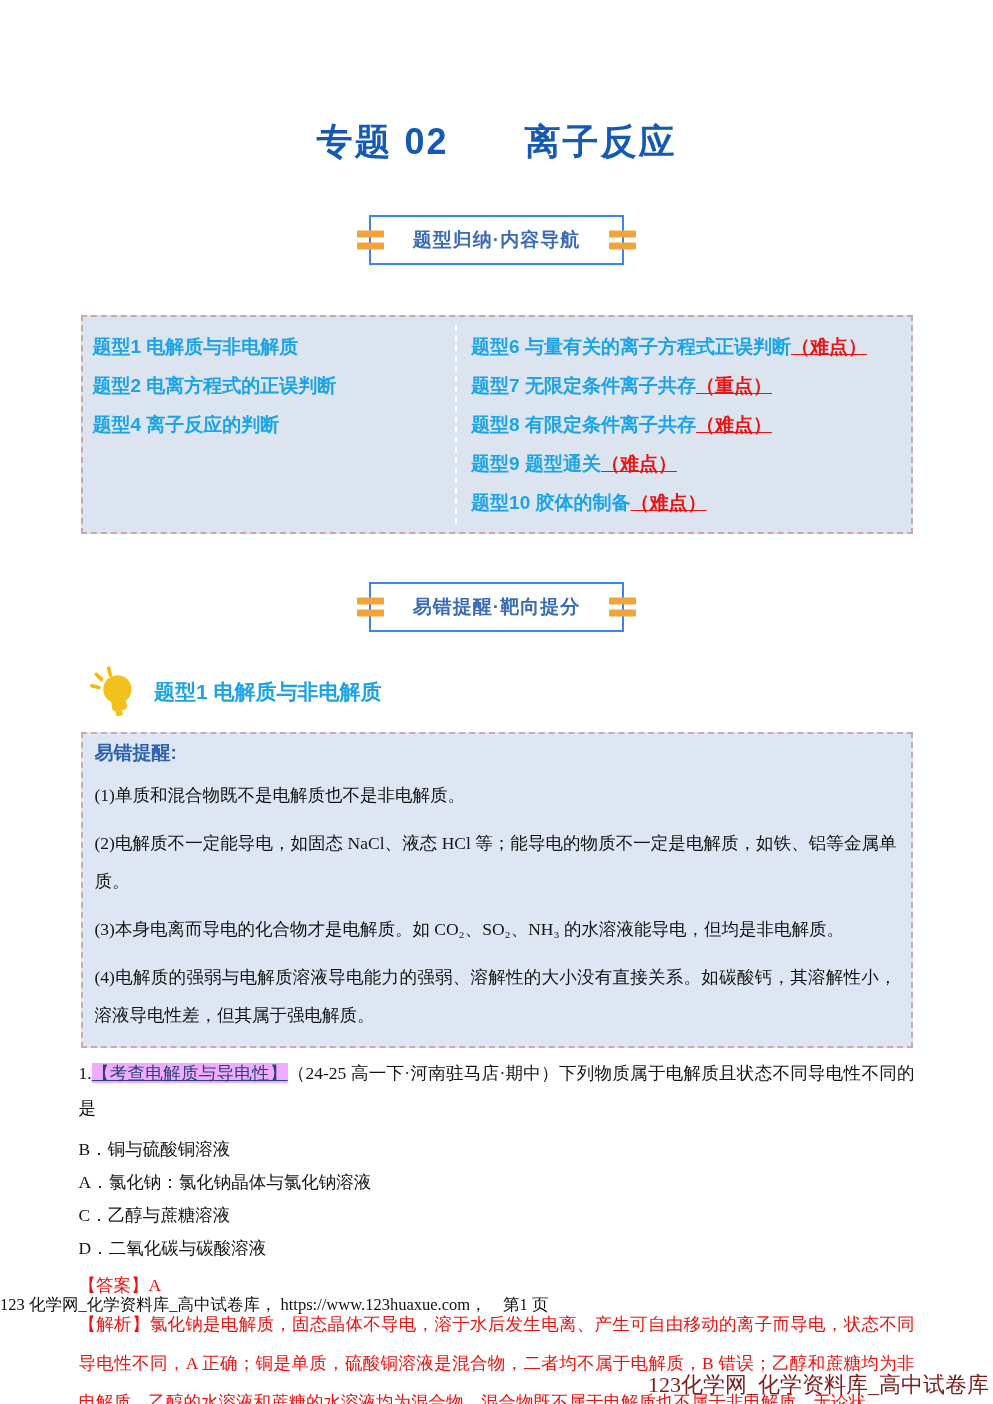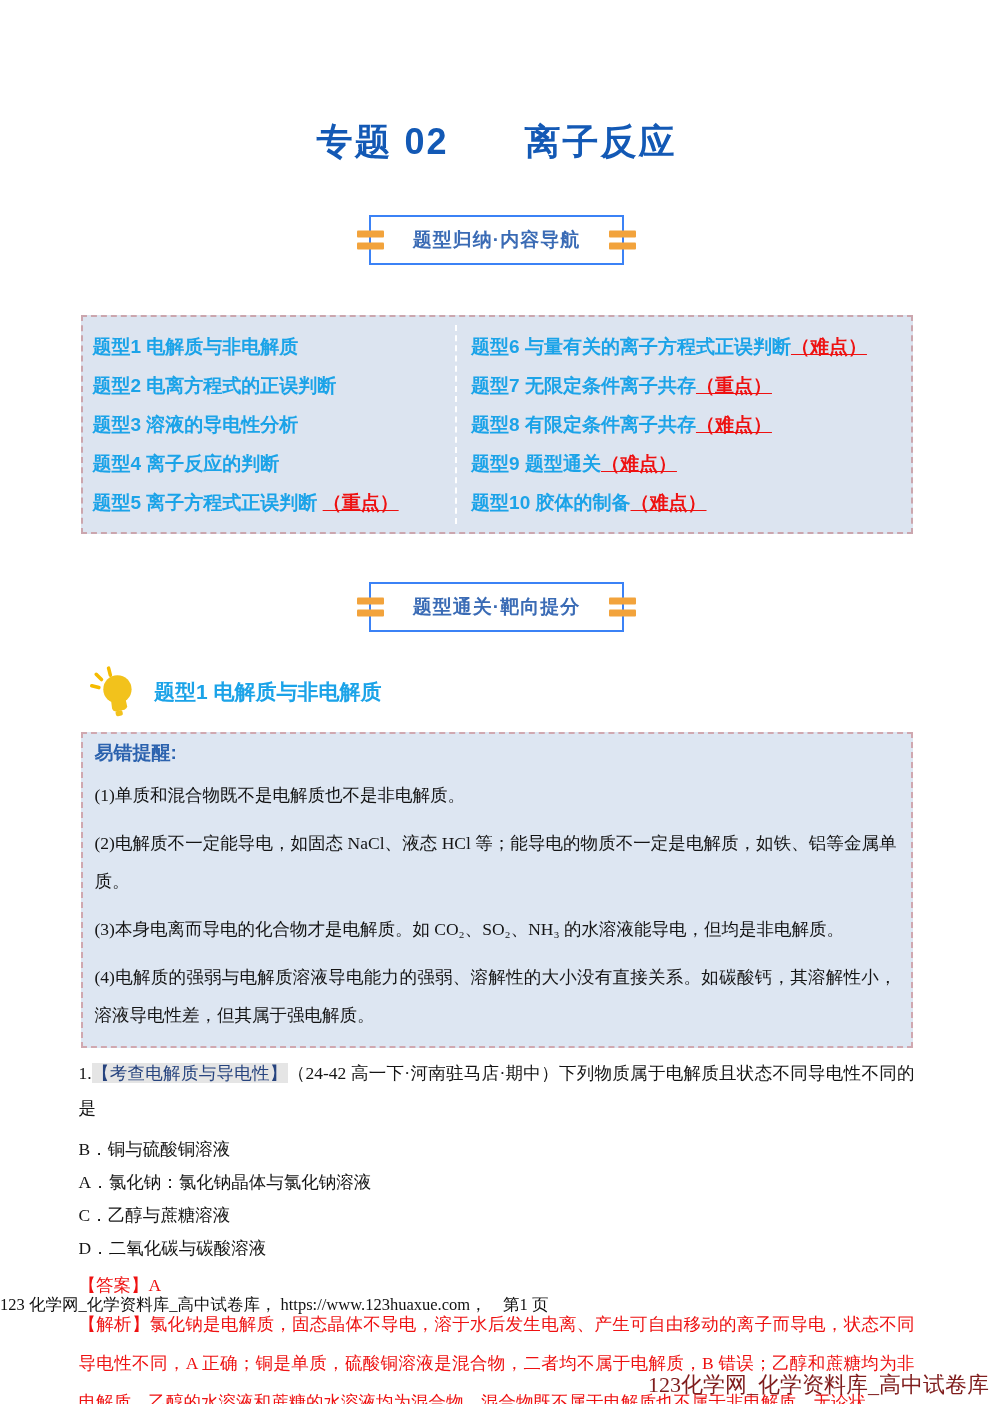--- a/index.html
+++ b/index.html
@@ -103,21 +103,21 @@
   }
   
   .question-area {
     margin: 8px auto 0;
     width: 836px;
     font-size: 17.5px;
     color: #141414;
   }
   .q-stem { line-height: 35px; text-align: justify; }
   .q-num { color: #141414; }
-  .tag-hl { background: #e5e5e5; color: #26437e; }
+  .tag-hl { background: #f0abfc; color: #26437e; text-decoration: underline; }
   .q-option { margin-top: 13px; line-height: 20px; }
   .answer-line { margin-top: 15px; color: #ee1111; }
   .analysis {
     margin-top: 8px;
     color: #ee1111;
     line-height: 39px;
     text-align: justify;
   }
   
   .footer {
@@ -150,40 +150,38 @@
           <span class="bar"></span>
           <span class="bar"></span>
         </span>
     </div>
   </div>
 
   <div class="nav-box">
     <div class="nav-col left">
       <div class="nav-item"><span>题型1 电解质与非电解质</span><span class="tag"></span></div>
       <div class="nav-item"><span>题型2 电离方程式的正误判断</span><span class="tag"></span></div>
-      <div class="nav-item"><span>题型3 溶液的导电性分析</span><span class="tag"></span></div>
       <div class="nav-item"><span>题型4 离子反应的判断</span><span class="tag"></span></div>
-      <div class="nav-item"><span>题型5 离子方程式正误判断</span> <span class="tag">（重点）</span></div>
     </div>
     <div class="nav-col right">
       <div class="nav-item"><span>题型6 与量有关的离子方程式正误判断</span><span class="tag">（难点）</span></div>
       <div class="nav-item"><span>题型7 无限定条件离子共存</span><span class="tag">（重点）</span></div>
       <div class="nav-item"><span>题型8 有限定条件离子共存</span><span class="tag">（难点）</span></div>
       <div class="nav-item"><span>题型9 题型通关</span><span class="tag">（难点）</span></div>
       <div class="nav-item"><span>题型10 胶体的制备</span><span class="tag">（难点）</span></div>
     </div>
   </div>
 
   <div class="badge-row second">
     <div class="badge">
       <span class="bars left">
           <span class="bar"></span>
           <span class="bar"></span>
         </span>
-      <span>题型通关·靶向提分</span>
+      <span>易错提醒·靶向提分</span>
       <span class="bars right">
           <span class="bar"></span>
           <span class="bar"></span>
         </span>
     </div>
   </div>
 
   <div class="section-head">
     <svg class="bulb" viewBox="0 0 52 58">
       <g stroke="#f5bb00" stroke-width="4" stroke-linecap="round">
@@ -201,21 +199,21 @@
   <div class="reminder">
     <div class="reminder-title">易错提醒:</div>
     <p>(1)单质和混合物既不是电解质也不是非电解质。</p>
     <p>(2)电解质不一定能导电，如固态 NaCl、液态 HCl 等；能导电的物质不一定是电解质，如铁、铝等金属单质。</p>
     <p>(3)本身电离而导电的化合物才是电解质。如 CO₂、SO₂、NH₃ 的水溶液能导电，但均是非电解质。</p>
     <p>(4)电解质的强弱与电解质溶液导电能力的强弱、溶解性的大小没有直接关系。如碳酸钙，其溶解性小，溶液导电性差，但其属于强电解质。</p>
   </div>
 
   <div class="question-area">
     <div class="q-stem">
-      <span class="q-num">1.</span><span class="tag-hl">【考查电解质与导电性】</span><span>（24-42 高一下·河南驻马店·期中）</span><span>下列物质属于电解质且状态不同导电性不同的是</span>
+      <span class="q-num">1.</span><span class="tag-hl">【考查电解质与导电性】</span><span>（24-25 高一下·河南驻马店·期中）</span><span>下列物质属于电解质且状态不同导电性不同的是</span>
     </div>
     <p class="q-option">B．铜与硫酸铜溶液</p>
     <p class="q-option">A．氯化钠：氯化钠晶体与氯化钠溶液</p>
     <p class="q-option">C．乙醇与蔗糖溶液</p>
     <p class="q-option">D．二氧化碳与碳酸溶液</p>
     <p class="answer-line"><span>【答案】</span><span>A</span></p>
     <p class="analysis"><span>【解析】</span><span>氯化钠是电解质，固态晶体不导电，溶于水后发生电离、产生可自由移动的离子而导电，状态不同导电性不同，A 正确；铜是单质，硫酸铜溶液是混合物，二者均不属于电解质，B 错误；乙醇和蔗糖均为非电解质，乙醇的水溶液和蔗糖的水溶液均为混合物，混合物既不属于电解质也不属于非电解质，无论状</span></p>
   </div>
 
   <div class="footer">123 化学网_化学资料库_高中试卷库， https://www.123huaxue.com，　第1 页</div>

